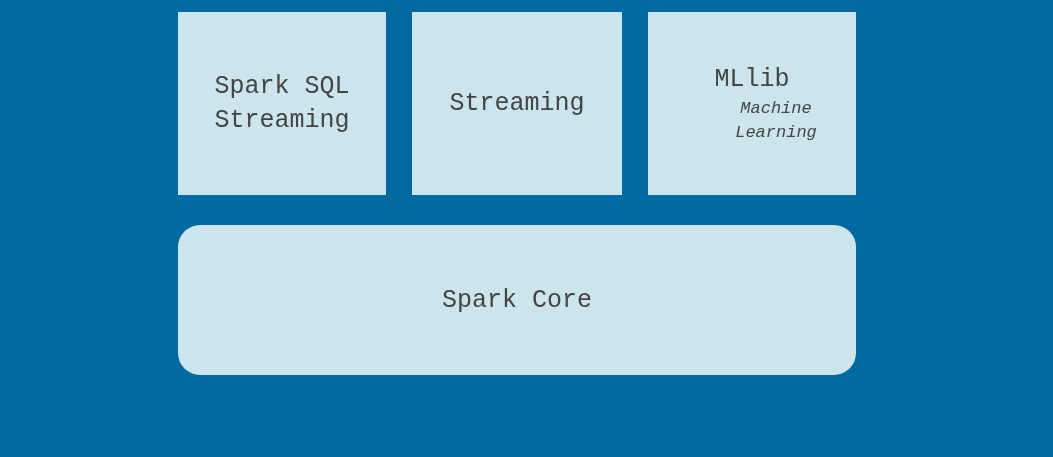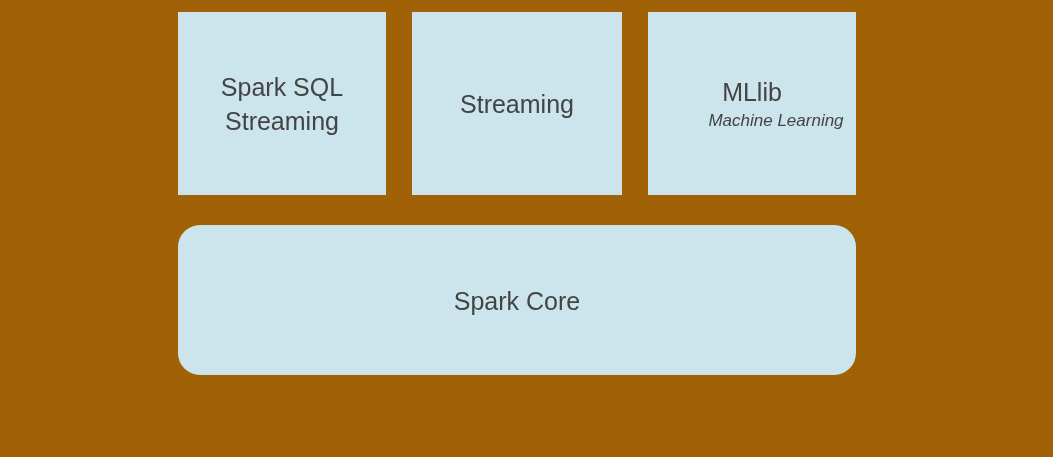--- a/index.html
+++ b/index.html
@@ -11,21 +11,22 @@
   body {
     width: 1053px;
     height: 457px;
     font-family: "Liberation Sans", sans-serif;
     overflow: hidden;
   }
   #diagram {
     position: relative;
     width: 1053px;
     height: 457px;
-    background: #a16207;
+    background: #0369a1;
+    font-family: Liberation Mono, monospace;
   }
   .box {
     position: absolute;
     box-sizing: border-box;
     background: #cce4eb;
     display: flex;
     flex-direction: column;
     align-items: center;
     justify-content: center;
     text-align: center;
@@ -43,21 +44,20 @@
     top: 12px;
     width: 210px;
     height: 183px;
     align-items: center;
   }
   .box-mllib {
     left: 648px;
     top: 12px;
     width: 208px;
     height: 183px;
-    text-align: right;
   }
   
   .box-core {
     left: 178px;
     top: 225px;
     width: 678px;
     height: 150px;
     justify-content: flex-start;
     padding-top: 60px;
     border-radius: 22px;

